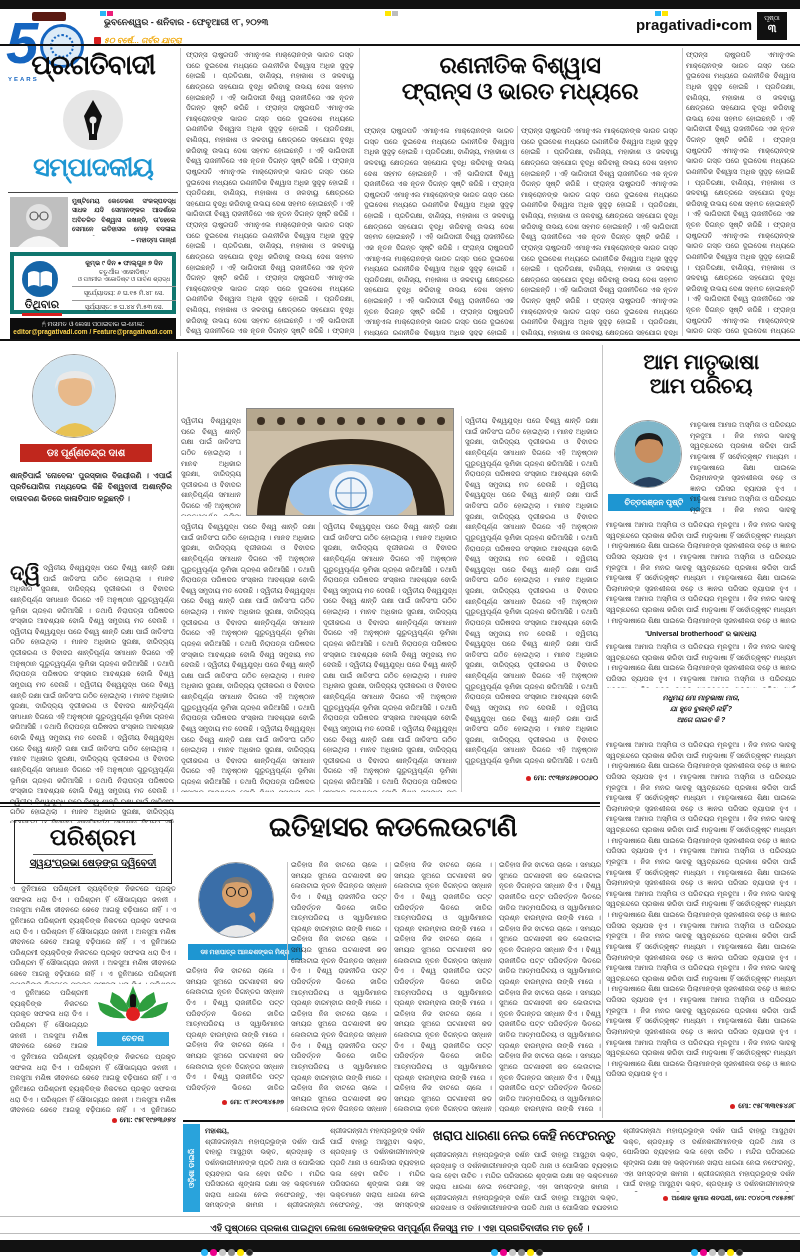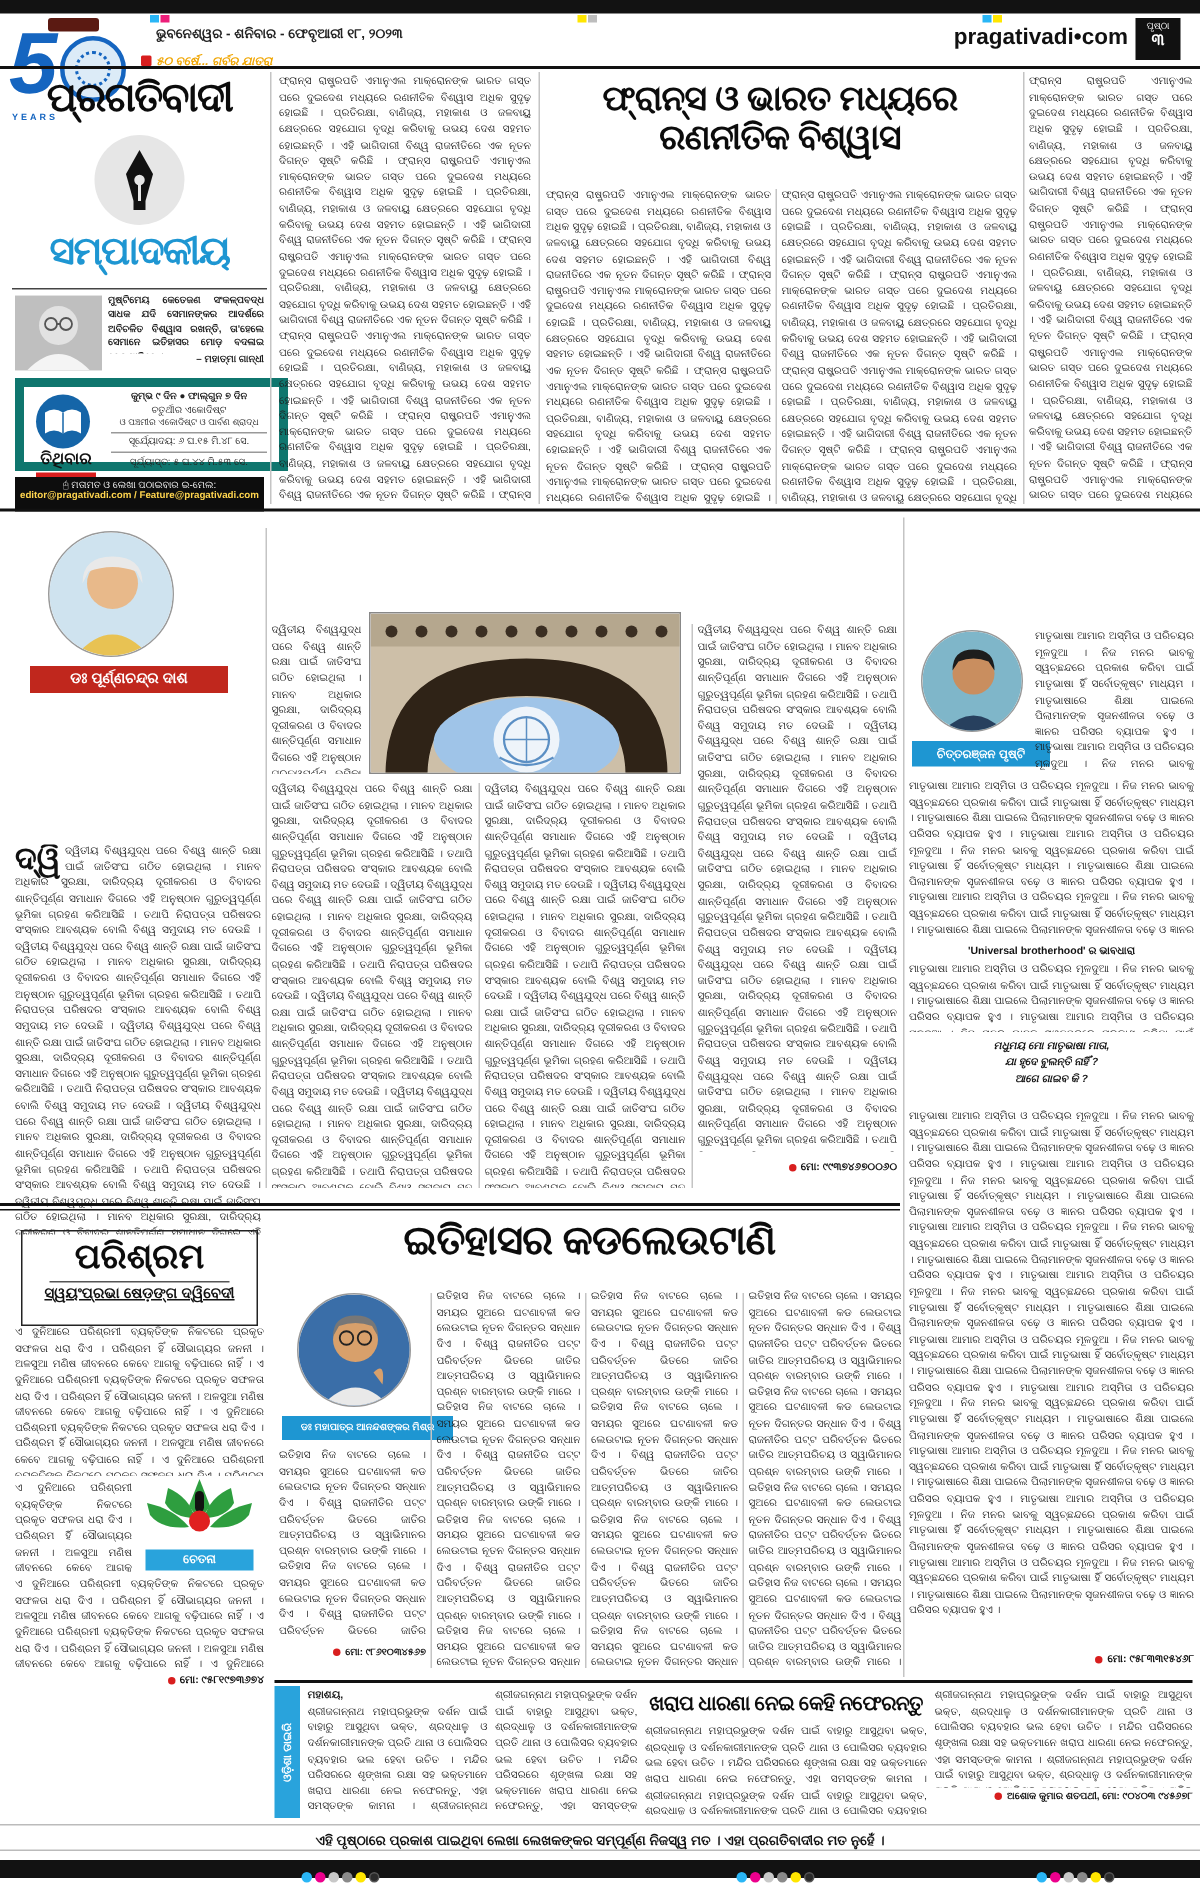--- a/index.html
+++ b/index.html
@@ -68,21 +68,21 @@
       <circle cx="29" cy="20" r="13" fill="#e2e2e2"></circle>
       <circle cx="24" cy="19" r="4" fill="none" stroke="#555" stroke-width="1.2"></circle>
       <circle cx="34" cy="19" r="4" fill="none" stroke="#555" stroke-width="1.2"></circle>
       <line x1="28" y1="19" x2="30" y2="19" stroke="#555" stroke-width="1.2"></line>
       <path d="M8 50 Q29 28 50 50 Z" fill="#f4f4f4"></path>
     </svg>
   </div>
   <div class="txt txt-sm" style="left:72px;top:196px;width:104px;height:40px;font-weight:700;line-height:1.45;">ମୁଷ୍ଟିମେୟ କେତେଜଣ ସଂକଳ୍ପବଦ୍ଧ ସାଧକ ଯଦି ସେମାନଙ୍କର ଆଦର୍ଶରେ ଅବିଚଳିତ ବିଶ୍ୱାସ ରଖନ୍ତି, ତା'ହେଲେ ସେମାନେ ଇତିହାସର ମୋଡ଼ ବଦଳାଇ ଦେଇପାରିବେ ।</div>
   <div class="abs" style="left:72px;top:236px;width:104px;text-align:right;font-size:6.5px;font-weight:700;color:#222;">– ମହାତ୍ମା ଗାନ୍ଧୀ</div>
 
-  <div class="abs" style="left:10px;top:252px;width:182px;height:62px;border:6px solid #0f766e;background:#fff;">
+  <div class="abs" style="left:10px;top:252px;width:166px;height:62px;border:4px solid #0f766e;background:#fff;">
     <span class="abs" style="left:8px;top:5px;width:36px;height:36px;border-radius:50%;background:#1565a8;">
       <svg width="36" height="36" viewBox="0 0 36 36">
         <path d="M6 12 Q12 8 18 12 L18 26 Q12 22 6 26 Z" fill="#fff"></path>
         <path d="M30 12 Q24 8 18 12 L18 26 Q24 22 30 26 Z" fill="#fff"></path>
         <line x1="18" y1="12" x2="18" y2="26" stroke="#1565a8" stroke-width="1"></line>
       </svg>
     </span>
     <span class="abs" style="left:2px;top:42px;width:52px;text-align:center;font-size:11px;font-weight:800;color:#111;">ତିଥିବାର</span>
     <span class="abs" style="left:8px;top:57px;width:40px;height:2.5px;background:#d81e1e;"></span>
     <span class="abs" style="left:58px;top:3px;width:104px;text-align:center;font-size:6.5px;font-weight:700;color:#222;">କୁମ୍ଭ ୯ ଦିନ ● ଫାଲ୍ଗୁନ ୭ ଦିନ</span>
@@ -97,40 +97,41 @@
       <span style="color:#fff;">🖰</span>
       <span>ମତାମତ ଓ ଲେଖା ପଠାଇବାର ଇ-ମେଲ:</span>
     </div>
     <div style="font-size:6.5px;font-weight:700;color:#ffd54f;">editor@pragativadi.com / Feature@pragativadi.com</div>
   </div>
 
   <div class="vr" style="left:180px;top:48px;height:288px;"></div>
   <div class="txt" style="left:186px;top:50px;width:168px;height:286px;">ଫ୍ରାନ୍ସ ରାଷ୍ଟ୍ରପତି ଏମାନୁଏଲ ମାକ୍ରୋନଙ୍କ ଭାରତ ଗସ୍ତ ପରେ ଦୁଇଦେଶ ମଧ୍ୟରେ ରଣନୀତିକ ବିଶ୍ୱାସ ଅଧିକ ସୁଦୃଢ଼ ହୋଇଛି । ପ୍ରତିରକ୍ଷା, ବାଣିଜ୍ୟ, ମହାକାଶ ଓ ଜଳବାୟୁ କ୍ଷେତ୍ରରେ ସହଯୋଗ ବୃଦ୍ଧି କରିବାକୁ ଉଭୟ ଦେଶ ସହମତ ହୋଇଛନ୍ତି । ଏହି ଭାଗିଦାରୀ ବିଶ୍ୱ ରାଜନୀତିରେ ଏକ ନୂତନ ଦିଗନ୍ତ ସୃଷ୍ଟି କରିଛି । ଫ୍ରାନ୍ସ ରାଷ୍ଟ୍ରପତି ଏମାନୁଏଲ ମାକ୍ରୋନଙ୍କ ଭାରତ ଗସ୍ତ ପରେ ଦୁଇଦେଶ ମଧ୍ୟରେ ରଣନୀତିକ ବିଶ୍ୱାସ ଅଧିକ ସୁଦୃଢ଼ ହୋଇଛି । ପ୍ରତିରକ୍ଷା, ବାଣିଜ୍ୟ, ମହାକାଶ ଓ ଜଳବାୟୁ କ୍ଷେତ୍ରରେ ସହଯୋଗ ବୃଦ୍ଧି କରିବାକୁ ଉଭୟ ଦେଶ ସହମତ ହୋଇଛନ୍ତି । ଏହି ଭାଗିଦାରୀ ବିଶ୍ୱ ରାଜନୀତିରେ ଏକ ନୂତନ ଦିଗନ୍ତ ସୃଷ୍ଟି କରିଛି । ଫ୍ରାନ୍ସ ରାଷ୍ଟ୍ରପତି ଏମାନୁଏଲ ମାକ୍ରୋନଙ୍କ ଭାରତ ଗସ୍ତ ପରେ ଦୁଇଦେଶ ମଧ୍ୟରେ ରଣନୀତିକ ବିଶ୍ୱାସ ଅଧିକ ସୁଦୃଢ଼ ହୋଇଛି । ପ୍ରତିରକ୍ଷା, ବାଣିଜ୍ୟ, ମହାକାଶ ଓ ଜଳବାୟୁ କ୍ଷେତ୍ରରେ ସହଯୋଗ ବୃଦ୍ଧି କରିବାକୁ ଉଭୟ ଦେଶ ସହମତ ହୋଇଛନ୍ତି । ଏହି ଭାଗିଦାରୀ ବିଶ୍ୱ ରାଜନୀତିରେ ଏକ ନୂତନ ଦିଗନ୍ତ ସୃଷ୍ଟି କରିଛି । ଫ୍ରାନ୍ସ ରାଷ୍ଟ୍ରପତି ଏମାନୁଏଲ ମାକ୍ରୋନଙ୍କ ଭାରତ ଗସ୍ତ ପରେ ଦୁଇଦେଶ ମଧ୍ୟରେ ରଣନୀତିକ ବିଶ୍ୱାସ ଅଧିକ ସୁଦୃଢ଼ ହୋଇଛି । ପ୍ରତିରକ୍ଷା, ବାଣିଜ୍ୟ, ମହାକାଶ ଓ ଜଳବାୟୁ କ୍ଷେତ୍ରରେ ସହଯୋଗ ବୃଦ୍ଧି କରିବାକୁ ଉଭୟ ଦେଶ ସହମତ ହୋଇଛନ୍ତି । ଏହି ଭାଗିଦାରୀ ବିଶ୍ୱ ରାଜନୀତିରେ ଏକ ନୂତନ ଦିଗନ୍ତ ସୃଷ୍ଟି କରିଛି । ଫ୍ରାନ୍ସ ରାଷ୍ଟ୍ରପତି ଏମାନୁଏଲ ମାକ୍ରୋନଙ୍କ ଭାରତ ଗସ୍ତ ପରେ ଦୁଇଦେଶ ମଧ୍ୟରେ ରଣନୀତିକ ବିଶ୍ୱାସ ଅଧିକ ସୁଦୃଢ଼ ହୋଇଛି । ପ୍ରତିରକ୍ଷା, ବାଣିଜ୍ୟ, ମହାକାଶ ଓ ଜଳବାୟୁ କ୍ଷେତ୍ରରେ ସହଯୋଗ ବୃଦ୍ଧି କରିବାକୁ ଉଭୟ ଦେଶ ସହମତ ହୋଇଛନ୍ତି । ଏହି ଭାଗିଦାରୀ ବିଶ୍ୱ ରାଜନୀତିରେ ଏକ ନୂତନ ଦିଗନ୍ତ ସୃଷ୍ଟି କରିଛି । ଫ୍ରାନ୍ସ ରାଷ୍ଟ୍ରପତି ଏମାନୁଏଲ ମାକ୍ରୋନଙ୍କ ଭାରତ ଗସ୍ତ ପରେ ଦୁଇଦେଶ ମଧ୍ୟରେ ରଣନୀତିକ ବିଶ୍ୱାସ ଅଧିକ ସୁଦୃଢ଼ ହୋଇଛି । ପ୍ରତିରକ୍ଷା, ବାଣିଜ୍ୟ, ମହାକାଶ ଓ ଜଳବାୟୁ କ୍ଷେତ୍ରରେ ସହଯୋଗ ବୃଦ୍ଧି କରିବାକୁ ଉଭୟ ଦେଶ ସହମତ ହୋଇଛନ୍ତି । ଏହି ଭାଗିଦାରୀ ବିଶ୍ୱ ରାଜନୀତିରେ ଏକ ନୂତନ ଦିଗନ୍ତ ସୃଷ୍ଟି କରିଛି ।</div>
   <div class="vr" style="left:359px;top:48px;height:288px;"></div>
   <div class="headline" style="left:362px;top:52px;width:316px;font-size:23px;">
+    <div>ରଣନୀତିକ ବିଶ୍ୱାସ</div>
     <div>ଫ୍ରାନ୍ସ ଓ ଭାରତ ମଧ୍ୟରେ</div>
-    <div>ରଣନୀତିକ ବିଶ୍ୱାସ</div>
   </div>
   <div class="txt" style="left:364px;top:126px;width:150px;height:210px;">ଫ୍ରାନ୍ସ ରାଷ୍ଟ୍ରପତି ଏମାନୁଏଲ ମାକ୍ରୋନଙ୍କ ଭାରତ ଗସ୍ତ ପରେ ଦୁଇଦେଶ ମଧ୍ୟରେ ରଣନୀତିକ ବିଶ୍ୱାସ ଅଧିକ ସୁଦୃଢ଼ ହୋଇଛି । ପ୍ରତିରକ୍ଷା, ବାଣିଜ୍ୟ, ମହାକାଶ ଓ ଜଳବାୟୁ କ୍ଷେତ୍ରରେ ସହଯୋଗ ବୃଦ୍ଧି କରିବାକୁ ଉଭୟ ଦେଶ ସହମତ ହୋଇଛନ୍ତି । ଏହି ଭାଗିଦାରୀ ବିଶ୍ୱ ରାଜନୀତିରେ ଏକ ନୂତନ ଦିଗନ୍ତ ସୃଷ୍ଟି କରିଛି । ଫ୍ରାନ୍ସ ରାଷ୍ଟ୍ରପତି ଏମାନୁଏଲ ମାକ୍ରୋନଙ୍କ ଭାରତ ଗସ୍ତ ପରେ ଦୁଇଦେଶ ମଧ୍ୟରେ ରଣନୀତିକ ବିଶ୍ୱାସ ଅଧିକ ସୁଦୃଢ଼ ହୋଇଛି । ପ୍ରତିରକ୍ଷା, ବାଣିଜ୍ୟ, ମହାକାଶ ଓ ଜଳବାୟୁ କ୍ଷେତ୍ରରେ ସହଯୋଗ ବୃଦ୍ଧି କରିବାକୁ ଉଭୟ ଦେଶ ସହମତ ହୋଇଛନ୍ତି । ଏହି ଭାଗିଦାରୀ ବିଶ୍ୱ ରାଜନୀତିରେ ଏକ ନୂତନ ଦିଗନ୍ତ ସୃଷ୍ଟି କରିଛି । ଫ୍ରାନ୍ସ ରାଷ୍ଟ୍ରପତି ଏମାନୁଏଲ ମାକ୍ରୋନଙ୍କ ଭାରତ ଗସ୍ତ ପରେ ଦୁଇଦେଶ ମଧ୍ୟରେ ରଣନୀତିକ ବିଶ୍ୱାସ ଅଧିକ ସୁଦୃଢ଼ ହୋଇଛି । ପ୍ରତିରକ୍ଷା, ବାଣିଜ୍ୟ, ମହାକାଶ ଓ ଜଳବାୟୁ କ୍ଷେତ୍ରରେ ସହଯୋଗ ବୃଦ୍ଧି କରିବାକୁ ଉଭୟ ଦେଶ ସହମତ ହୋଇଛନ୍ତି । ଏହି ଭାଗିଦାରୀ ବିଶ୍ୱ ରାଜନୀତିରେ ଏକ ନୂତନ ଦିଗନ୍ତ ସୃଷ୍ଟି କରିଛି । ଫ୍ରାନ୍ସ ରାଷ୍ଟ୍ରପତି ଏମାନୁଏଲ ମାକ୍ରୋନଙ୍କ ଭାରତ ଗସ୍ତ ପରେ ଦୁଇଦେଶ ମଧ୍ୟରେ ରଣନୀତିକ ବିଶ୍ୱାସ ଅଧିକ ସୁଦୃଢ଼ ହୋଇଛି । ପ୍ରତିରକ୍ଷା, ବାଣିଜ୍ୟ, ମହାକାଶ ଓ ଜଳବାୟୁ କ୍ଷେତ୍ରରେ ସହଯୋଗ ବୃଦ୍ଧି କରିବାକୁ ଉଭୟ ଦେଶ ସହମତ ହୋଇଛନ୍ତି । ଏହି ଭାଗିଦାରୀ ବିଶ୍ୱ ରାଜନୀତିରେ ଏକ ନୂତନ ଦିଗନ୍ତ ସୃଷ୍ଟି କରିଛି । ଫ୍ରାନ୍ସ ରାଷ୍ଟ୍ରପତି ଏମାନୁଏଲ ମାକ୍ରୋନଙ୍କ ଭାରତ ଗସ୍ତ ପରେ ଦୁଇଦେଶ ମଧ୍ୟରେ ରଣନୀତିକ ବିଶ୍ୱାସ ଅଧିକ ସୁଦୃଢ଼ ହୋଇଛି । ପ୍ରତିରକ୍ଷା, ବାଣିଜ୍ୟ, ମହାକାଶ ଓ ଜଳବାୟୁ କ୍ଷେତ୍ରରେ ସହଯୋଗ ବୃଦ୍ଧି କରିବାକୁ ଉଭୟ ଦେଶ ସହମତ ହୋଇଛନ୍ତି । ଏହି ଭାଗିଦାରୀ ବିଶ୍ୱ ରାଜନୀତିରେ ଏକ ନୂତନ ଦିଗନ୍ତ ସୃଷ୍ଟି କରିଛି ।</div>
   <div class="vr" style="left:517px;top:126px;height:210px;"></div>
   <div class="txt" style="left:521px;top:126px;width:157px;height:210px;">ଫ୍ରାନ୍ସ ରାଷ୍ଟ୍ରପତି ଏମାନୁଏଲ ମାକ୍ରୋନଙ୍କ ଭାରତ ଗସ୍ତ ପରେ ଦୁଇଦେଶ ମଧ୍ୟରେ ରଣନୀତିକ ବିଶ୍ୱାସ ଅଧିକ ସୁଦୃଢ଼ ହୋଇଛି । ପ୍ରତିରକ୍ଷା, ବାଣିଜ୍ୟ, ମହାକାଶ ଓ ଜଳବାୟୁ କ୍ଷେତ୍ରରେ ସହଯୋଗ ବୃଦ୍ଧି କରିବାକୁ ଉଭୟ ଦେଶ ସହମତ ହୋଇଛନ୍ତି । ଏହି ଭାଗିଦାରୀ ବିଶ୍ୱ ରାଜନୀତିରେ ଏକ ନୂତନ ଦିଗନ୍ତ ସୃଷ୍ଟି କରିଛି । ଫ୍ରାନ୍ସ ରାଷ୍ଟ୍ରପତି ଏମାନୁଏଲ ମାକ୍ରୋନଙ୍କ ଭାରତ ଗସ୍ତ ପରେ ଦୁଇଦେଶ ମଧ୍ୟରେ ରଣନୀତିକ ବିଶ୍ୱାସ ଅଧିକ ସୁଦୃଢ଼ ହୋଇଛି । ପ୍ରତିରକ୍ଷା, ବାଣିଜ୍ୟ, ମହାକାଶ ଓ ଜଳବାୟୁ କ୍ଷେତ୍ରରେ ସହଯୋଗ ବୃଦ୍ଧି କରିବାକୁ ଉଭୟ ଦେଶ ସହମତ ହୋଇଛନ୍ତି । ଏହି ଭାଗିଦାରୀ ବିଶ୍ୱ ରାଜନୀତିରେ ଏକ ନୂତନ ଦିଗନ୍ତ ସୃଷ୍ଟି କରିଛି । ଫ୍ରାନ୍ସ ରାଷ୍ଟ୍ରପତି ଏମାନୁଏଲ ମାକ୍ରୋନଙ୍କ ଭାରତ ଗସ୍ତ ପରେ ଦୁଇଦେଶ ମଧ୍ୟରେ ରଣନୀତିକ ବିଶ୍ୱାସ ଅଧିକ ସୁଦୃଢ଼ ହୋଇଛି । ପ୍ରତିରକ୍ଷା, ବାଣିଜ୍ୟ, ମହାକାଶ ଓ ଜଳବାୟୁ କ୍ଷେତ୍ରରେ ସହଯୋଗ ବୃଦ୍ଧି କରିବାକୁ ଉଭୟ ଦେଶ ସହମତ ହୋଇଛନ୍ତି । ଏହି ଭାଗିଦାରୀ ବିଶ୍ୱ ରାଜନୀତିରେ ଏକ ନୂତନ ଦିଗନ୍ତ ସୃଷ୍ଟି କରିଛି । ଫ୍ରାନ୍ସ ରାଷ୍ଟ୍ରପତି ଏମାନୁଏଲ ମାକ୍ରୋନଙ୍କ ଭାରତ ଗସ୍ତ ପରେ ଦୁଇଦେଶ ମଧ୍ୟରେ ରଣନୀତିକ ବିଶ୍ୱାସ ଅଧିକ ସୁଦୃଢ଼ ହୋଇଛି । ପ୍ରତିରକ୍ଷା, ବାଣିଜ୍ୟ, ମହାକାଶ ଓ ଜଳବାୟୁ କ୍ଷେତ୍ରରେ ସହଯୋଗ ବୃଦ୍ଧି କରିବାକୁ ଉଭୟ ଦେଶ ସହମତ ହୋଇଛନ୍ତି । ଏହି ଭାଗିଦାରୀ ବିଶ୍ୱ ରାଜନୀତିରେ ଏକ ନୂତନ ଦିଗନ୍ତ ସୃଷ୍ଟି କରିଛି । ଫ୍ରାନ୍ସ ରାଷ୍ଟ୍ରପତି ଏମାନୁଏଲ ମାକ୍ରୋନଙ୍କ ଭାରତ ଗସ୍ତ ପରେ ଦୁଇଦେଶ ମଧ୍ୟରେ ରଣନୀତିକ ବିଶ୍ୱାସ ଅଧିକ ସୁଦୃଢ଼ ହୋଇଛି । ପ୍ରତିରକ୍ଷା, ବାଣିଜ୍ୟ, ମହାକାଶ ଓ ଜଳବାୟୁ କ୍ଷେତ୍ରରେ ସହଯୋଗ ବୃଦ୍ଧି କରିବାକୁ ଉଭୟ ଦେଶ ସହମତ ହୋଇଛନ୍ତି । ଏହି ଭାଗିଦାରୀ ବିଶ୍ୱ ରାଜନୀତିରେ ଏକ ନୂତନ ଦିଗନ୍ତ ସୃଷ୍ଟି କରିଛି ।</div>
   <div class="vr" style="left:682px;top:48px;height:288px;"></div>
   <div class="txt" style="left:686px;top:50px;width:109px;height:286px;">ଫ୍ରାନ୍ସ ରାଷ୍ଟ୍ରପତି ଏମାନୁଏଲ ମାକ୍ରୋନଙ୍କ ଭାରତ ଗସ୍ତ ପରେ ଦୁଇଦେଶ ମଧ୍ୟରେ ରଣନୀତିକ ବିଶ୍ୱାସ ଅଧିକ ସୁଦୃଢ଼ ହୋଇଛି । ପ୍ରତିରକ୍ଷା, ବାଣିଜ୍ୟ, ମହାକାଶ ଓ ଜଳବାୟୁ କ୍ଷେତ୍ରରେ ସହଯୋଗ ବୃଦ୍ଧି କରିବାକୁ ଉଭୟ ଦେଶ ସହମତ ହୋଇଛନ୍ତି । ଏହି ଭାଗିଦାରୀ ବିଶ୍ୱ ରାଜନୀତିରେ ଏକ ନୂତନ ଦିଗନ୍ତ ସୃଷ୍ଟି କରିଛି । ଫ୍ରାନ୍ସ ରାଷ୍ଟ୍ରପତି ଏମାନୁଏଲ ମାକ୍ରୋନଙ୍କ ଭାରତ ଗସ୍ତ ପରେ ଦୁଇଦେଶ ମଧ୍ୟରେ ରଣନୀତିକ ବିଶ୍ୱାସ ଅଧିକ ସୁଦୃଢ଼ ହୋଇଛି । ପ୍ରତିରକ୍ଷା, ବାଣିଜ୍ୟ, ମହାକାଶ ଓ ଜଳବାୟୁ କ୍ଷେତ୍ରରେ ସହଯୋଗ ବୃଦ୍ଧି କରିବାକୁ ଉଭୟ ଦେଶ ସହମତ ହୋଇଛନ୍ତି । ଏହି ଭାଗିଦାରୀ ବିଶ୍ୱ ରାଜନୀତିରେ ଏକ ନୂତନ ଦିଗନ୍ତ ସୃଷ୍ଟି କରିଛି । ଫ୍ରାନ୍ସ ରାଷ୍ଟ୍ରପତି ଏମାନୁଏଲ ମାକ୍ରୋନଙ୍କ ଭାରତ ଗସ୍ତ ପରେ ଦୁଇଦେଶ ମଧ୍ୟରେ ରଣନୀତିକ ବିଶ୍ୱାସ ଅଧିକ ସୁଦୃଢ଼ ହୋଇଛି । ପ୍ରତିରକ୍ଷା, ବାଣିଜ୍ୟ, ମହାକାଶ ଓ ଜଳବାୟୁ କ୍ଷେତ୍ରରେ ସହଯୋଗ ବୃଦ୍ଧି କରିବାକୁ ଉଭୟ ଦେଶ ସହମତ ହୋଇଛନ୍ତି । ଏହି ଭାଗିଦାରୀ ବିଶ୍ୱ ରାଜନୀତିରେ ଏକ ନୂତନ ଦିଗନ୍ତ ସୃଷ୍ଟି କରିଛି । ଫ୍ରାନ୍ସ ରାଷ୍ଟ୍ରପତି ଏମାନୁଏଲ ମାକ୍ରୋନଙ୍କ ଭାରତ ଗସ୍ତ ପରେ ଦୁଇଦେଶ ମଧ୍ୟରେ ରଣନୀତିକ ବିଶ୍ୱାସ ଅଧିକ ସୁଦୃଢ଼ ହୋଇଛି । ପ୍ରତିରକ୍ଷା, ବାଣିଜ୍ୟ, ମହାକାଶ ଓ ଜଳବାୟୁ କ୍ଷେତ୍ରରେ ସହଯୋଗ ବୃଦ୍ଧି କରିବାକୁ ଉଭୟ ଦେଶ ସହମତ ହୋଇଛନ୍ତି । ଏହି ଭାଗିଦାରୀ ବିଶ୍ୱ ରାଜନୀତିରେ ଏକ ନୂତନ ଦିଗନ୍ତ ସୃଷ୍ଟି କରିଛି । ଫ୍ରାନ୍ସ ରାଷ୍ଟ୍ରପତି ଏମାନୁଏଲ ମାକ୍ରୋନଙ୍କ ଭାରତ ଗସ୍ତ ପରେ ଦୁଇଦେଶ ମଧ୍ୟରେ ରଣନୀତିକ ବିଶ୍ୱାସ ଅଧିକ ସୁଦୃଢ଼ ହୋଇଛି । ପ୍ରତିରକ୍ଷା, ବାଣିଜ୍ୟ, ମହାକାଶ ଓ ଜଳବାୟୁ କ୍ଷେତ୍ରରେ ସହଯୋଗ ବୃଦ୍ଧି କରିବାକୁ ଉଭୟ ଦେଶ ସହମତ ହୋଇଛନ୍ତି । ଏହି ଭାଗିଦାରୀ ବିଶ୍ୱ ରାଜନୀତିରେ ଏକ ନୂତନ ଦିଗନ୍ତ ସୃଷ୍ଟି କରିଛି ।</div>
   <div class="hr" style="left:0;top:339px;width:800px;height:2px;"></div>
 
 
   <div class="avatar" style="left:32px;top:354px;width:84px;height:84px;">
     <svg width="84" height="84" viewBox="0 0 84 84">
       <rect width="84" height="84" fill="#cfe3ef"></rect>
       <circle cx="42" cy="34" r="17" fill="#e8b98a"></circle>
       <path d="M22 34 Q22 16 42 16 Q62 16 62 34 L58 26 Q42 20 26 26 Z" fill="#e9e9e9"></path>
       <path d="M16 84 Q42 52 68 84 Z" fill="#e8c253"></path>
     </svg>
   </div>
   <div class="namebox" style="left:20px;top:444px;width:132px;height:18px;background:#c0271d;font-size:10px;line-height:18px;">ଡଃ ପୂର୍ଣ୍ଣଚନ୍ଦ୍ର ଦାଶ</div>
+  <div class="txt" style="left:10px;top:470px;width:162px;height:58px;font-weight:700;font-size:7.5px;">ଶାନ୍ତିପାଇଁ 'ନୋବେଲ' ପୁରସ୍କାର ବିଜୟୀରଣି । ଏପାଇଁ ପ୍ରତିଯୋଗିତା ମଧ୍ୟଦେଇ କିଛି ବିଶ୍ୱବାସୀ ଅଶାନ୍ତିର ବାତାବରଣ ଭିତରେ କାଳାତିପାତ କରୁଛନ୍ତି ।</div>
   <div class="txt" style="left:10px;top:532px;width:164px;height:260px;margin-top:31px;">
     <span style="float:left;font-size:21px;font-weight:800;line-height:0.9;margin:1px 3px 0 0;color:#111;">ଦ୍ୱି</span><span>ଦ୍ୱିତୀୟ ବିଶ୍ୱଯୁଦ୍ଧ ପରେ ବିଶ୍ୱ ଶାନ୍ତି ରକ୍ଷା ପାଇଁ ଜାତିସଂଘ ଗଠିତ ହୋଇଥିଲା । ମାନବ ଅଧିକାର ସୁରକ୍ଷା, ଦାରିଦ୍ର୍ୟ ଦୂରୀକରଣ ଓ ବିବାଦର ଶାନ୍ତିପୂର୍ଣ୍ଣ ସମାଧାନ ଦିଗରେ ଏହି ଅନୁଷ୍ଠାନ ଗୁରୁତ୍ୱପୂର୍ଣ୍ଣ ଭୂମିକା ଗ୍ରହଣ କରିଆସିଛି । ତଥାପି ନିରାପତ୍ତା ପରିଷଦର ସଂସ୍କାର ଆବଶ୍ୟକ ବୋଲି ବିଶ୍ୱ ସମୁଦାୟ ମତ ଦେଉଛି । ଦ୍ୱିତୀୟ ବିଶ୍ୱଯୁଦ୍ଧ ପରେ ବିଶ୍ୱ ଶାନ୍ତି ରକ୍ଷା ପାଇଁ ଜାତିସଂଘ ଗଠିତ ହୋଇଥିଲା । ମାନବ ଅଧିକାର ସୁରକ୍ଷା, ଦାରିଦ୍ର୍ୟ ଦୂରୀକରଣ ଓ ବିବାଦର ଶାନ୍ତିପୂର୍ଣ୍ଣ ସମାଧାନ ଦିଗରେ ଏହି ଅନୁଷ୍ଠାନ ଗୁରୁତ୍ୱପୂର୍ଣ୍ଣ ଭୂମିକା ଗ୍ରହଣ କରିଆସିଛି । ତଥାପି ନିରାପତ୍ତା ପରିଷଦର ସଂସ୍କାର ଆବଶ୍ୟକ ବୋଲି ବିଶ୍ୱ ସମୁଦାୟ ମତ ଦେଉଛି । ଦ୍ୱିତୀୟ ବିଶ୍ୱଯୁଦ୍ଧ ପରେ ବିଶ୍ୱ ଶାନ୍ତି ରକ୍ଷା ପାଇଁ ଜାତିସଂଘ ଗଠିତ ହୋଇଥିଲା । ମାନବ ଅଧିକାର ସୁରକ୍ଷା, ଦାରିଦ୍ର୍ୟ ଦୂରୀକରଣ ଓ ବିବାଦର ଶାନ୍ତିପୂର୍ଣ୍ଣ ସମାଧାନ ଦିଗରେ ଏହି ଅନୁଷ୍ଠାନ ଗୁରୁତ୍ୱପୂର୍ଣ୍ଣ ଭୂମିକା ଗ୍ରହଣ କରିଆସିଛି । ତଥାପି ନିରାପତ୍ତା ପରିଷଦର ସଂସ୍କାର ଆବଶ୍ୟକ ବୋଲି ବିଶ୍ୱ ସମୁଦାୟ ମତ ଦେଉଛି । ଦ୍ୱିତୀୟ ବିଶ୍ୱଯୁଦ୍ଧ ପରେ ବିଶ୍ୱ ଶାନ୍ତି ରକ୍ଷା ପାଇଁ ଜାତିସଂଘ ଗଠିତ ହୋଇଥିଲା । ମାନବ ଅଧିକାର ସୁରକ୍ଷା, ଦାରିଦ୍ର୍ୟ ଦୂରୀକରଣ ଓ ବିବାଦର ଶାନ୍ତିପୂର୍ଣ୍ଣ ସମାଧାନ ଦିଗରେ ଏହି ଅନୁଷ୍ଠାନ ଗୁରୁତ୍ୱପୂର୍ଣ୍ଣ ଭୂମିକା ଗ୍ରହଣ କରିଆସିଛି । ତଥାପି ନିରାପତ୍ତା ପରିଷଦର ସଂସ୍କାର ଆବଶ୍ୟକ ବୋଲି ବିଶ୍ୱ ସମୁଦାୟ ମତ ଦେଉଛି । ଦ୍ୱିତୀୟ ବିଶ୍ୱଯୁଦ୍ଧ ପରେ ବିଶ୍ୱ ଶାନ୍ତି ରକ୍ଷା ପାଇଁ ଜାତିସଂଘ ଗଠିତ ହୋଇଥିଲା । ମାନବ ଅଧିକାର ସୁରକ୍ଷା, ଦାରିଦ୍ର୍ୟ ଦୂରୀକରଣ ଓ ବିବାଦର ଶାନ୍ତିପୂର୍ଣ୍ଣ ସମାଧାନ ଦିଗରେ ଏହି ଅନୁଷ୍ଠାନ ଗୁରୁତ୍ୱପୂର୍ଣ୍ଣ ଭୂମିକା ଗ୍ରହଣ କରିଆସିଛି । ତଥାପି ନିରାପତ୍ତା ପରିଷଦର ସଂସ୍କାର ଆବଶ୍ୟକ ବୋଲି ବିଶ୍ୱ ସମୁଦାୟ ମତ ଦେଉଛି । ଦ୍ୱିତୀୟ ବିଶ୍ୱଯୁଦ୍ଧ ପରେ ବିଶ୍ୱ ଶାନ୍ତି ରକ୍ଷା ପାଇଁ ଜାତିସଂଘ ଗଠିତ ହୋଇଥିଲା । ମାନବ ଅଧିକାର ସୁରକ୍ଷା, ଦାରିଦ୍ର୍ୟ ଦୂରୀକରଣ ଓ ବିବାଦର ଶାନ୍ତିପୂର୍ଣ୍ଣ ସମାଧାନ ଦିଗରେ ଏହି ଅନୁଷ୍ଠାନ ଗୁରୁତ୍ୱପୂର୍ଣ୍ଣ ଭୂମିକା ଗ୍ରହଣ କରିଆସିଛି । ତଥାପି ନିରାପତ୍ତା ପରିଷଦର ସଂସ୍କାର ଆବଶ୍ୟକ ବୋଲି ବିଶ୍ୱ ସମୁଦାୟ ମତ ଦେଉଛି ।</span>
   </div>
   <div class="vr" style="left:177px;top:352px;height:440px;"></div>
 
   <div class="txt" style="left:181px;top:416px;width:60px;height:100px;">ଦ୍ୱିତୀୟ ବିଶ୍ୱଯୁଦ୍ଧ ପରେ ବିଶ୍ୱ ଶାନ୍ତି ରକ୍ଷା ପାଇଁ ଜାତିସଂଘ ଗଠିତ ହୋଇଥିଲା । ମାନବ ଅଧିକାର ସୁରକ୍ଷା, ଦାରିଦ୍ର୍ୟ ଦୂରୀକରଣ ଓ ବିବାଦର ଶାନ୍ତିପୂର୍ଣ୍ଣ ସମାଧାନ ଦିଗରେ ଏହି ଅନୁଷ୍ଠାନ ଗୁରୁତ୍ୱପୂର୍ଣ୍ଣ ଭୂମିକା ଗ୍ରହଣ କରିଆସିଛି । ତଥାପି ନିରାପତ୍ତା ପରିଷଦର ସଂସ୍କାର ଆବଶ୍ୟକ ବୋଲି ବିଶ୍ୱ ସମୁଦାୟ ମତ ଦେଉଛି । ଦ୍ୱିତୀୟ ବିଶ୍ୱଯୁଦ୍ଧ ପରେ ବିଶ୍ୱ ଶାନ୍ତି ରକ୍ଷା ପାଇଁ ଜାତିସଂଘ ଗଠିତ ହୋଇଥିଲା । ମାନବ ଅଧିକାର ସୁରକ୍ଷା, ଦାରିଦ୍ର୍ୟ ଦୂରୀକରଣ ଓ ବିବାଦର ଶାନ୍ତିପୂର୍ଣ୍ଣ ସମାଧାନ ଦିଗରେ ଏହି ଅନୁଷ୍ଠାନ ଗୁରୁତ୍ୱପୂର୍ଣ୍ଣ ଭୂମିକା ଗ୍ରହଣ କରିଆସିଛି । ତଥାପି ନିରାପତ୍ତା ପରିଷଦର ସଂସ୍କାର ଆବଶ୍ୟକ ବୋଲି ବିଶ୍ୱ ସମୁଦାୟ ମତ ଦେଉଛି ।</div>
   <div class="abs" style="left:246px;top:408px;width:208px;height:108px;overflow:hidden;border:1px solid #888;">
     <svg width="208" height="108" viewBox="0 0 208 108">
       <rect width="208" height="108" fill="#cdbfa8"></rect>
       <rect x="0" y="0" width="208" height="22" fill="#b5a78e"></rect>
@@ -156,20 +157,24 @@
     </svg>
   </div>
   <div class="txt" style="left:181px;top:522px;width:134px;height:270px;">ଦ୍ୱିତୀୟ ବିଶ୍ୱଯୁଦ୍ଧ ପରେ ବିଶ୍ୱ ଶାନ୍ତି ରକ୍ଷା ପାଇଁ ଜାତିସଂଘ ଗଠିତ ହୋଇଥିଲା । ମାନବ ଅଧିକାର ସୁରକ୍ଷା, ଦାରିଦ୍ର୍ୟ ଦୂରୀକରଣ ଓ ବିବାଦର ଶାନ୍ତିପୂର୍ଣ୍ଣ ସମାଧାନ ଦିଗରେ ଏହି ଅନୁଷ୍ଠାନ ଗୁରୁତ୍ୱପୂର୍ଣ୍ଣ ଭୂମିକା ଗ୍ରହଣ କରିଆସିଛି । ତଥାପି ନିରାପତ୍ତା ପରିଷଦର ସଂସ୍କାର ଆବଶ୍ୟକ ବୋଲି ବିଶ୍ୱ ସମୁଦାୟ ମତ ଦେଉଛି । ଦ୍ୱିତୀୟ ବିଶ୍ୱଯୁଦ୍ଧ ପରେ ବିଶ୍ୱ ଶାନ୍ତି ରକ୍ଷା ପାଇଁ ଜାତିସଂଘ ଗଠିତ ହୋଇଥିଲା । ମାନବ ଅଧିକାର ସୁରକ୍ଷା, ଦାରିଦ୍ର୍ୟ ଦୂରୀକରଣ ଓ ବିବାଦର ଶାନ୍ତିପୂର୍ଣ୍ଣ ସମାଧାନ ଦିଗରେ ଏହି ଅନୁଷ୍ଠାନ ଗୁରୁତ୍ୱପୂର୍ଣ୍ଣ ଭୂମିକା ଗ୍ରହଣ କରିଆସିଛି । ତଥାପି ନିରାପତ୍ତା ପରିଷଦର ସଂସ୍କାର ଆବଶ୍ୟକ ବୋଲି ବିଶ୍ୱ ସମୁଦାୟ ମତ ଦେଉଛି । ଦ୍ୱିତୀୟ ବିଶ୍ୱଯୁଦ୍ଧ ପରେ ବିଶ୍ୱ ଶାନ୍ତି ରକ୍ଷା ପାଇଁ ଜାତିସଂଘ ଗଠିତ ହୋଇଥିଲା । ମାନବ ଅଧିକାର ସୁରକ୍ଷା, ଦାରିଦ୍ର୍ୟ ଦୂରୀକରଣ ଓ ବିବାଦର ଶାନ୍ତିପୂର୍ଣ୍ଣ ସମାଧାନ ଦିଗରେ ଏହି ଅନୁଷ୍ଠାନ ଗୁରୁତ୍ୱପୂର୍ଣ୍ଣ ଭୂମିକା ଗ୍ରହଣ କରିଆସିଛି । ତଥାପି ନିରାପତ୍ତା ପରିଷଦର ସଂସ୍କାର ଆବଶ୍ୟକ ବୋଲି ବିଶ୍ୱ ସମୁଦାୟ ମତ ଦେଉଛି । ଦ୍ୱିତୀୟ ବିଶ୍ୱଯୁଦ୍ଧ ପରେ ବିଶ୍ୱ ଶାନ୍ତି ରକ୍ଷା ପାଇଁ ଜାତିସଂଘ ଗଠିତ ହୋଇଥିଲା । ମାନବ ଅଧିକାର ସୁରକ୍ଷା, ଦାରିଦ୍ର୍ୟ ଦୂରୀକରଣ ଓ ବିବାଦର ଶାନ୍ତିପୂର୍ଣ୍ଣ ସମାଧାନ ଦିଗରେ ଏହି ଅନୁଷ୍ଠାନ ଗୁରୁତ୍ୱପୂର୍ଣ୍ଣ ଭୂମିକା ଗ୍ରହଣ କରିଆସିଛି । ତଥାପି ନିରାପତ୍ତା ପରିଷଦର ସଂସ୍କାର ଆବଶ୍ୟକ ବୋଲି ବିଶ୍ୱ ସମୁଦାୟ ମତ ଦେଉଛି । ଦ୍ୱିତୀୟ ବିଶ୍ୱଯୁଦ୍ଧ ପରେ ବିଶ୍ୱ ଶାନ୍ତି ରକ୍ଷା ପାଇଁ ଜାତିସଂଘ ଗଠିତ ହୋଇଥିଲା । ମାନବ ଅଧିକାର ସୁରକ୍ଷା, ଦାରିଦ୍ର୍ୟ ଦୂରୀକରଣ ଓ ବିବାଦର ଶାନ୍ତିପୂର୍ଣ୍ଣ ସମାଧାନ ଦିଗରେ ଏହି ଅନୁଷ୍ଠାନ ଗୁରୁତ୍ୱପୂର୍ଣ୍ଣ ଭୂମିକା ଗ୍ରହଣ କରିଆସିଛି । ତଥାପି ନିରାପତ୍ତା ପରିଷଦର ସଂସ୍କାର ଆବଶ୍ୟକ ବୋଲି ବିଶ୍ୱ ସମୁଦାୟ ମତ ଦେଉଛି । ଦ୍ୱିତୀୟ ବିଶ୍ୱଯୁଦ୍ଧ ପରେ ବିଶ୍ୱ ଶାନ୍ତି ରକ୍ଷା ପାଇଁ ଜାତିସଂଘ ଗଠିତ ହୋଇଥିଲା । ମାନବ ଅଧିକାର ସୁରକ୍ଷା, ଦାରିଦ୍ର୍ୟ ଦୂରୀକରଣ ଓ ବିବାଦର ଶାନ୍ତିପୂର୍ଣ୍ଣ ସମାଧାନ ଦିଗରେ ଏହି ଅନୁଷ୍ଠାନ ଗୁରୁତ୍ୱପୂର୍ଣ୍ଣ ଭୂମିକା ଗ୍ରହଣ କରିଆସିଛି । ତଥାପି ନିରାପତ୍ତା ପରିଷଦର ସଂସ୍କାର ଆବଶ୍ୟକ ବୋଲି ବିଶ୍ୱ ସମୁଦାୟ ମତ ଦେଉଛି ।</div>
   <div class="vr" style="left:319px;top:522px;height:270px;"></div>
   <div class="txt" style="left:323px;top:522px;width:134px;height:270px;">ଦ୍ୱିତୀୟ ବିଶ୍ୱଯୁଦ୍ଧ ପରେ ବିଶ୍ୱ ଶାନ୍ତି ରକ୍ଷା ପାଇଁ ଜାତିସଂଘ ଗଠିତ ହୋଇଥିଲା । ମାନବ ଅଧିକାର ସୁରକ୍ଷା, ଦାରିଦ୍ର୍ୟ ଦୂରୀକରଣ ଓ ବିବାଦର ଶାନ୍ତିପୂର୍ଣ୍ଣ ସମାଧାନ ଦିଗରେ ଏହି ଅନୁଷ୍ଠାନ ଗୁରୁତ୍ୱପୂର୍ଣ୍ଣ ଭୂମିକା ଗ୍ରହଣ କରିଆସିଛି । ତଥାପି ନିରାପତ୍ତା ପରିଷଦର ସଂସ୍କାର ଆବଶ୍ୟକ ବୋଲି ବିଶ୍ୱ ସମୁଦାୟ ମତ ଦେଉଛି । ଦ୍ୱିତୀୟ ବିଶ୍ୱଯୁଦ୍ଧ ପରେ ବିଶ୍ୱ ଶାନ୍ତି ରକ୍ଷା ପାଇଁ ଜାତିସଂଘ ଗଠିତ ହୋଇଥିଲା । ମାନବ ଅଧିକାର ସୁରକ୍ଷା, ଦାରିଦ୍ର୍ୟ ଦୂରୀକରଣ ଓ ବିବାଦର ଶାନ୍ତିପୂର୍ଣ୍ଣ ସମାଧାନ ଦିଗରେ ଏହି ଅନୁଷ୍ଠାନ ଗୁରୁତ୍ୱପୂର୍ଣ୍ଣ ଭୂମିକା ଗ୍ରହଣ କରିଆସିଛି । ତଥାପି ନିରାପତ୍ତା ପରିଷଦର ସଂସ୍କାର ଆବଶ୍ୟକ ବୋଲି ବିଶ୍ୱ ସମୁଦାୟ ମତ ଦେଉଛି । ଦ୍ୱିତୀୟ ବିଶ୍ୱଯୁଦ୍ଧ ପରେ ବିଶ୍ୱ ଶାନ୍ତି ରକ୍ଷା ପାଇଁ ଜାତିସଂଘ ଗଠିତ ହୋଇଥିଲା । ମାନବ ଅଧିକାର ସୁରକ୍ଷା, ଦାରିଦ୍ର୍ୟ ଦୂରୀକରଣ ଓ ବିବାଦର ଶାନ୍ତିପୂର୍ଣ୍ଣ ସମାଧାନ ଦିଗରେ ଏହି ଅନୁଷ୍ଠାନ ଗୁରୁତ୍ୱପୂର୍ଣ୍ଣ ଭୂମିକା ଗ୍ରହଣ କରିଆସିଛି । ତଥାପି ନିରାପତ୍ତା ପରିଷଦର ସଂସ୍କାର ଆବଶ୍ୟକ ବୋଲି ବିଶ୍ୱ ସମୁଦାୟ ମତ ଦେଉଛି । ଦ୍ୱିତୀୟ ବିଶ୍ୱଯୁଦ୍ଧ ପରେ ବିଶ୍ୱ ଶାନ୍ତି ରକ୍ଷା ପାଇଁ ଜାତିସଂଘ ଗଠିତ ହୋଇଥିଲା । ମାନବ ଅଧିକାର ସୁରକ୍ଷା, ଦାରିଦ୍ର୍ୟ ଦୂରୀକରଣ ଓ ବିବାଦର ଶାନ୍ତିପୂର୍ଣ୍ଣ ସମାଧାନ ଦିଗରେ ଏହି ଅନୁଷ୍ଠାନ ଗୁରୁତ୍ୱପୂର୍ଣ୍ଣ ଭୂମିକା ଗ୍ରହଣ କରିଆସିଛି । ତଥାପି ନିରାପତ୍ତା ପରିଷଦର ସଂସ୍କାର ଆବଶ୍ୟକ ବୋଲି ବିଶ୍ୱ ସମୁଦାୟ ମତ ଦେଉଛି । ଦ୍ୱିତୀୟ ବିଶ୍ୱଯୁଦ୍ଧ ପରେ ବିଶ୍ୱ ଶାନ୍ତି ରକ୍ଷା ପାଇଁ ଜାତିସଂଘ ଗଠିତ ହୋଇଥିଲା । ମାନବ ଅଧିକାର ସୁରକ୍ଷା, ଦାରିଦ୍ର୍ୟ ଦୂରୀକରଣ ଓ ବିବାଦର ଶାନ୍ତିପୂର୍ଣ୍ଣ ସମାଧାନ ଦିଗରେ ଏହି ଅନୁଷ୍ଠାନ ଗୁରୁତ୍ୱପୂର୍ଣ୍ଣ ଭୂମିକା ଗ୍ରହଣ କରିଆସିଛି । ତଥାପି ନିରାପତ୍ତା ପରିଷଦର ସଂସ୍କାର ଆବଶ୍ୟକ ବୋଲି ବିଶ୍ୱ ସମୁଦାୟ ମତ ଦେଉଛି । ଦ୍ୱିତୀୟ ବିଶ୍ୱଯୁଦ୍ଧ ପରେ ବିଶ୍ୱ ଶାନ୍ତି ରକ୍ଷା ପାଇଁ ଜାତିସଂଘ ଗଠିତ ହୋଇଥିଲା । ମାନବ ଅଧିକାର ସୁରକ୍ଷା, ଦାରିଦ୍ର୍ୟ ଦୂରୀକରଣ ଓ ବିବାଦର ଶାନ୍ତିପୂର୍ଣ୍ଣ ସମାଧାନ ଦିଗରେ ଏହି ଅନୁଷ୍ଠାନ ଗୁରୁତ୍ୱପୂର୍ଣ୍ଣ ଭୂମିକା ଗ୍ରହଣ କରିଆସିଛି । ତଥାପି ନିରାପତ୍ତା ପରିଷଦର ସଂସ୍କାର ଆବଶ୍ୟକ ବୋଲି ବିଶ୍ୱ ସମୁଦାୟ ମତ ଦେଉଛି ।</div>
   <div class="vr" style="left:461px;top:416px;height:376px;"></div>
   <div class="txt" style="left:465px;top:416px;width:133px;height:352px;">ଦ୍ୱିତୀୟ ବିଶ୍ୱଯୁଦ୍ଧ ପରେ ବିଶ୍ୱ ଶାନ୍ତି ରକ୍ଷା ପାଇଁ ଜାତିସଂଘ ଗଠିତ ହୋଇଥିଲା । ମାନବ ଅଧିକାର ସୁରକ୍ଷା, ଦାରିଦ୍ର୍ୟ ଦୂରୀକରଣ ଓ ବିବାଦର ଶାନ୍ତିପୂର୍ଣ୍ଣ ସମାଧାନ ଦିଗରେ ଏହି ଅନୁଷ୍ଠାନ ଗୁରୁତ୍ୱପୂର୍ଣ୍ଣ ଭୂମିକା ଗ୍ରହଣ କରିଆସିଛି । ତଥାପି ନିରାପତ୍ତା ପରିଷଦର ସଂସ୍କାର ଆବଶ୍ୟକ ବୋଲି ବିଶ୍ୱ ସମୁଦାୟ ମତ ଦେଉଛି । ଦ୍ୱିତୀୟ ବିଶ୍ୱଯୁଦ୍ଧ ପରେ ବିଶ୍ୱ ଶାନ୍ତି ରକ୍ଷା ପାଇଁ ଜାତିସଂଘ ଗଠିତ ହୋଇଥିଲା । ମାନବ ଅଧିକାର ସୁରକ୍ଷା, ଦାରିଦ୍ର୍ୟ ଦୂରୀକରଣ ଓ ବିବାଦର ଶାନ୍ତିପୂର୍ଣ୍ଣ ସମାଧାନ ଦିଗରେ ଏହି ଅନୁଷ୍ଠାନ ଗୁରୁତ୍ୱପୂର୍ଣ୍ଣ ଭୂମିକା ଗ୍ରହଣ କରିଆସିଛି । ତଥାପି ନିରାପତ୍ତା ପରିଷଦର ସଂସ୍କାର ଆବଶ୍ୟକ ବୋଲି ବିଶ୍ୱ ସମୁଦାୟ ମତ ଦେଉଛି । ଦ୍ୱିତୀୟ ବିଶ୍ୱଯୁଦ୍ଧ ପରେ ବିଶ୍ୱ ଶାନ୍ତି ରକ୍ଷା ପାଇଁ ଜାତିସଂଘ ଗଠିତ ହୋଇଥିଲା । ମାନବ ଅଧିକାର ସୁରକ୍ଷା, ଦାରିଦ୍ର୍ୟ ଦୂରୀକରଣ ଓ ବିବାଦର ଶାନ୍ତିପୂର୍ଣ୍ଣ ସମାଧାନ ଦିଗରେ ଏହି ଅନୁଷ୍ଠାନ ଗୁରୁତ୍ୱପୂର୍ଣ୍ଣ ଭୂମିକା ଗ୍ରହଣ କରିଆସିଛି । ତଥାପି ନିରାପତ୍ତା ପରିଷଦର ସଂସ୍କାର ଆବଶ୍ୟକ ବୋଲି ବିଶ୍ୱ ସମୁଦାୟ ମତ ଦେଉଛି । ଦ୍ୱିତୀୟ ବିଶ୍ୱଯୁଦ୍ଧ ପରେ ବିଶ୍ୱ ଶାନ୍ତି ରକ୍ଷା ପାଇଁ ଜାତିସଂଘ ଗଠିତ ହୋଇଥିଲା । ମାନବ ଅଧିକାର ସୁରକ୍ଷା, ଦାରିଦ୍ର୍ୟ ଦୂରୀକରଣ ଓ ବିବାଦର ଶାନ୍ତିପୂର୍ଣ୍ଣ ସମାଧାନ ଦିଗରେ ଏହି ଅନୁଷ୍ଠାନ ଗୁରୁତ୍ୱପୂର୍ଣ୍ଣ ଭୂମିକା ଗ୍ରହଣ କରିଆସିଛି । ତଥାପି ନିରାପତ୍ତା ପରିଷଦର ସଂସ୍କାର ଆବଶ୍ୟକ ବୋଲି ବିଶ୍ୱ ସମୁଦାୟ ମତ ଦେଉଛି । ଦ୍ୱିତୀୟ ବିଶ୍ୱଯୁଦ୍ଧ ପରେ ବିଶ୍ୱ ଶାନ୍ତି ରକ୍ଷା ପାଇଁ ଜାତିସଂଘ ଗଠିତ ହୋଇଥିଲା । ମାନବ ଅଧିକାର ସୁରକ୍ଷା, ଦାରିଦ୍ର୍ୟ ଦୂରୀକରଣ ଓ ବିବାଦର ଶାନ୍ତିପୂର୍ଣ୍ଣ ସମାଧାନ ଦିଗରେ ଏହି ଅନୁଷ୍ଠାନ ଗୁରୁତ୍ୱପୂର୍ଣ୍ଣ ଭୂମିକା ଗ୍ରହଣ କରିଆସିଛି । ତଥାପି ନିରାପତ୍ତା ପରିଷଦର ସଂସ୍କାର ଆବଶ୍ୟକ ବୋଲି ବିଶ୍ୱ ସମୁଦାୟ ମତ ଦେଉଛି । ଦ୍ୱିତୀୟ ବିଶ୍ୱଯୁଦ୍ଧ ପରେ ବିଶ୍ୱ ଶାନ୍ତି ରକ୍ଷା ପାଇଁ ଜାତିସଂଘ ଗଠିତ ହୋଇଥିଲା । ମାନବ ଅଧିକାର ସୁରକ୍ଷା, ଦାରିଦ୍ର୍ୟ ଦୂରୀକରଣ ଓ ବିବାଦର ଶାନ୍ତିପୂର୍ଣ୍ଣ ସମାଧାନ ଦିଗରେ ଏହି ଅନୁଷ୍ଠାନ ଗୁରୁତ୍ୱପୂର୍ଣ୍ଣ ଭୂମିକା ଗ୍ରହଣ କରିଆସିଛି । ତଥାପି ନିରାପତ୍ତା ପରିଷଦର ସଂସ୍କାର ଆବଶ୍ୟକ ବୋଲି ବିଶ୍ୱ ସମୁଦାୟ ମତ ଦେଉଛି । ଦ୍ୱିତୀୟ ବିଶ୍ୱଯୁଦ୍ଧ ପରେ ବିଶ୍ୱ ଶାନ୍ତି ରକ୍ଷା ପାଇଁ ଜାତିସଂଘ ଗଠିତ ହୋଇଥିଲା । ମାନବ ଅଧିକାର ସୁରକ୍ଷା, ଦାରିଦ୍ର୍ୟ ଦୂରୀକରଣ ଓ ବିବାଦର ଶାନ୍ତିପୂର୍ଣ୍ଣ ସମାଧାନ ଦିଗରେ ଏହି ଅନୁଷ୍ଠାନ ଗୁରୁତ୍ୱପୂର୍ଣ୍ଣ ଭୂମିକା ଗ୍ରହଣ କରିଆସିଛି । ତଥାପି ନିରାପତ୍ତା ପରିଷଦର ସଂସ୍କାର ଆବଶ୍ୟକ ବୋଲି ବିଶ୍ୱ ସମୁଦାୟ ମତ ଦେଉଛି ।</div>
   <div class="endline" style="left:465px;top:774px;width:133px;"><span class="dot"></span><span>ମୋ: ୯୯୩୭୪୬୭୦୦୬୦</span></div>
 
   <div class="vr" style="left:602px;top:345px;height:773px;"></div>
+  <div class="headline" style="left:606px;top:350px;width:190px;font-size:21px;">
+    <div>ଆମ ମାତୃଭାଷା</div>
+    <div>ଆମ ପରିଚୟ</div>
+  </div>
   <div class="avatar" style="left:614px;top:420px;width:68px;height:68px;">
     <svg width="68" height="68" viewBox="0 0 68 68">
       <rect width="68" height="68" fill="#7fb6c9"></rect>
       <circle cx="34" cy="28" r="14" fill="#c98e5f"></circle>
       <path d="M20 26 Q20 12 34 12 Q48 12 48 26 L44 20 Q34 16 24 20 Z" fill="#1d1d1d"></path>
       <path d="M12 68 Q34 44 56 68 Z" fill="#27405e"></path>
     </svg>
   </div>
   <div class="namebox" style="left:608px;top:494px;width:92px;height:17px;background:#1e96d2;font-size:8px;line-height:17px;">ଚିତ୍ତରଞ୍ଜନ ପୃଷ୍ଟି</div>
   <div class="txt" style="left:690px;top:420px;width:106px;height:94px;">ମାତୃଭାଷା ଆମାର ଅସ୍ମିତା ଓ ପରିଚୟର ମୂଳଦୁଆ । ନିଜ ମନର ଭାବକୁ ସ୍ୱଚ୍ଛନ୍ଦରେ ପ୍ରକାଶ କରିବା ପାଇଁ ମାତୃଭାଷା ହିଁ ସର୍ବୋତ୍କୃଷ୍ଟ ମାଧ୍ୟମ । ମାତୃଭାଷାରେ ଶିକ୍ଷା ପାଇଲେ ପିଲାମାନଙ୍କ ସୃଜନଶୀଳତା ବଢ଼େ ଓ ଜ୍ଞାନର ପରିସର ବ୍ୟାପକ ହୁଏ । ମାତୃଭାଷା ଆମାର ଅସ୍ମିତା ଓ ପରିଚୟର ମୂଳଦୁଆ । ନିଜ ମନର ଭାବକୁ ସ୍ୱଚ୍ଛନ୍ଦରେ ପ୍ରକାଶ କରିବା ପାଇଁ ମାତୃଭାଷା ହିଁ ସର୍ବୋତ୍କୃଷ୍ଟ ମାଧ୍ୟମ । ମାତୃଭାଷାରେ ଶିକ୍ଷା ପାଇଲେ ପିଲାମାନଙ୍କ ସୃଜନଶୀଳତା ବଢ଼େ ଓ ଜ୍ଞାନର ପରିସର ବ୍ୟାପକ ହୁଏ । ମାତୃଭାଷା ଆମାର ଅସ୍ମିତା ଓ ପରିଚୟର ମୂଳଦୁଆ । ନିଜ ମନର ଭାବକୁ ସ୍ୱଚ୍ଛନ୍ଦରେ ପ୍ରକାଶ କରିବା ପାଇଁ ମାତୃଭାଷା ହିଁ ସର୍ବୋତ୍କୃଷ୍ଟ ମାଧ୍ୟମ । ମାତୃଭାଷାରେ ଶିକ୍ଷା ପାଇଲେ ପିଲାମାନଙ୍କ ସୃଜନଶୀଳତା ବଢ଼େ ଓ ଜ୍ଞାନର ପରିସର ବ୍ୟାପକ ହୁଏ ।</div>

